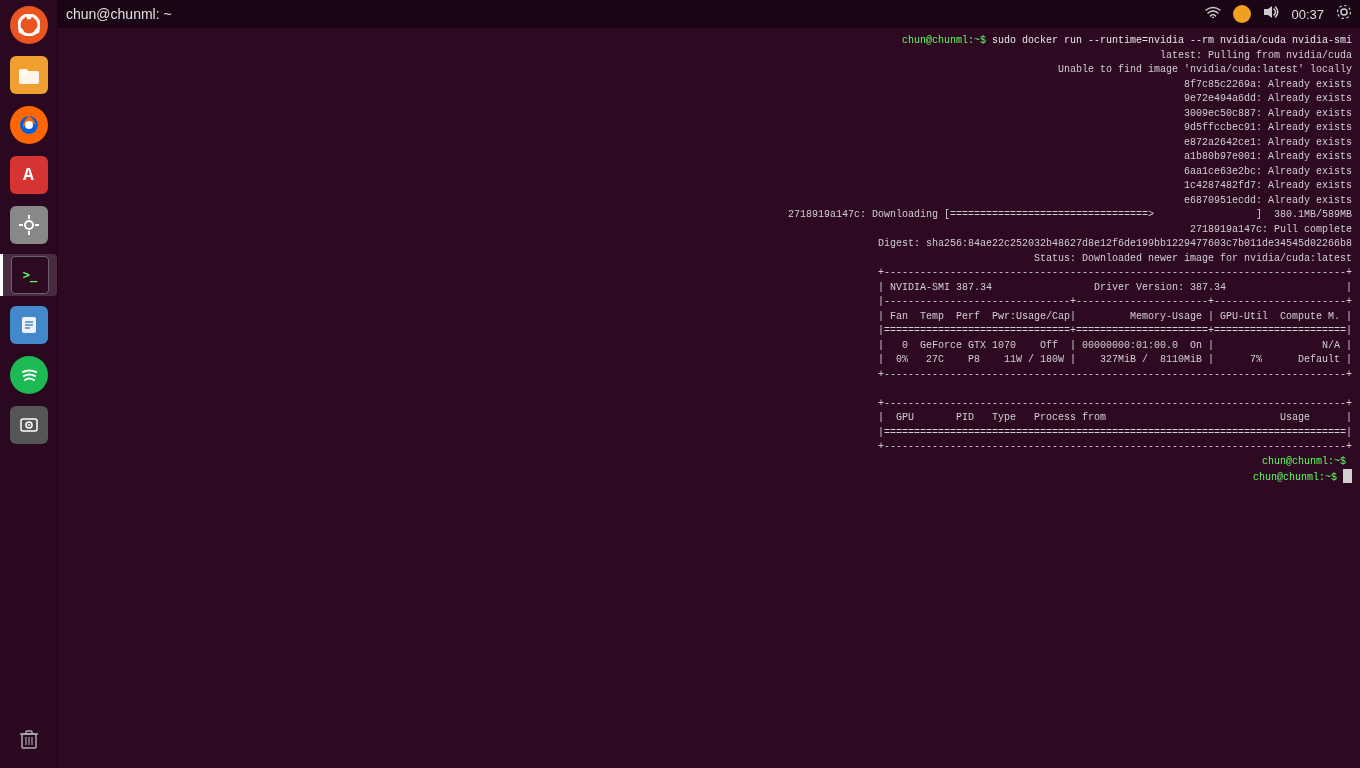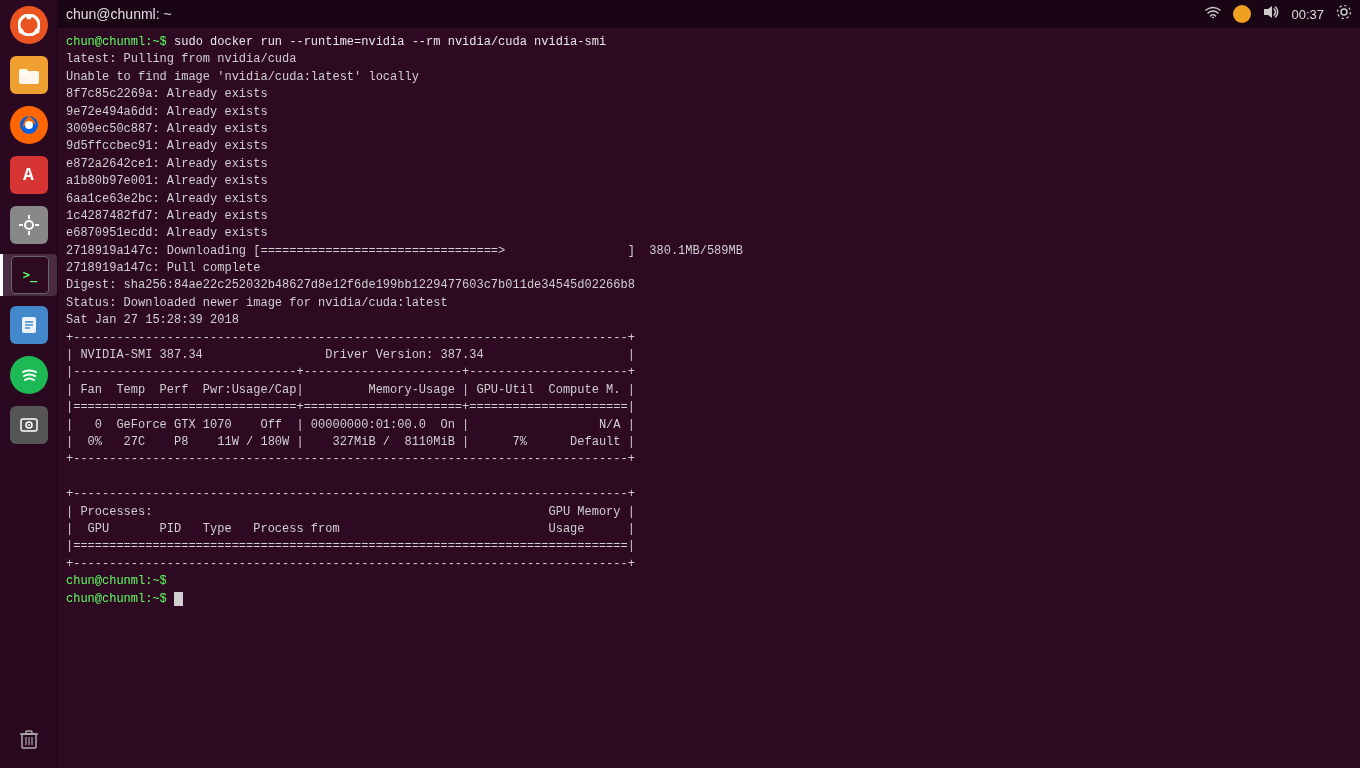--- a/index.html
+++ b/index.html
@@ -61,22 +61,23 @@
       gap: 12px;
     }
 
     
     #terminal {
       flex: 1;
       background: #2d0922;
       padding: 6px 8px;
       overflow: hidden;
       color: #d0d0d0;
-      font-size: 12px;
+      font-size: 10px;
       line-height: 1.45;
+      text-align: right;
     }
 
     .term-line {
       white-space: pre;
       font-family: 'Courier New', Courier, monospace;
     }
 
     .prompt-green { color: #5fff5f; }
     .cmd-white { color: #e8e8e8; }
     .term-normal { color: #d0d0d0; }
@@ -246,31 +247,29 @@
     <div class="term-line term-normal">9d5ffccbec91: Already exists</div>
     <div class="term-line term-normal">e872a2642ce1: Already exists</div>
     <div class="term-line term-normal">a1b80b97e001: Already exists</div>
     <div class="term-line term-normal">6aa1ce63e2bc: Already exists</div>
     <div class="term-line term-normal">1c4287482fd7: Already exists</div>
     <div class="term-line term-normal">e6870951ecdd: Already exists</div>
     <div class="term-line progress-line">2718919a147c: Downloading [=================================&gt;                 ]  380.1MB/589MB</div>
     <div class="term-line term-normal">2718919a147c: Pull complete</div>
     <div class="term-line term-normal">Digest: sha256:84ae22c252032b48627d8e12f6de199bb1229477603c7b011de34545d02266b8</div>
     <div class="term-line term-normal">Status: Downloaded newer image for nvidia/cuda:latest</div>
-    <div class="term-line term-normal">Sat Jan 27 15:28:39 2018</div>
     <div class="term-line term-normal">+-----------------------------------------------------------------------------+</div>
     <div class="term-line term-normal">| NVIDIA-SMI 387.34                 Driver Version: 387.34                    |</div>
     <div class="term-line term-normal">|-------------------------------+----------------------+----------------------+</div>
     <div class="term-line term-normal">| Fan  Temp  Perf  Pwr:Usage/Cap|         Memory-Usage | GPU-Util  Compute M. |</div>
     <div class="term-line term-normal">|===============================+======================+======================|</div>
     <div class="term-line term-normal">|   0  GeForce GTX 1070    Off  | 00000000:01:00.0  On |                  N/A |</div>
     <div class="term-line term-normal">|  0%   27C    P8    11W / 180W |    327MiB /  8110MiB |      7%      Default |</div>
     <div class="term-line term-normal">+-----------------------------------------------------------------------------+</div>
     <div class="term-line term-normal">&nbsp;</div>
     <div class="term-line term-normal">+-----------------------------------------------------------------------------+</div>
-    <div class="term-line term-normal">| Processes:                                                       GPU Memory |</div>
     <div class="term-line term-normal">|  GPU       PID   Type   Process from                             Usage      |</div>
     <div class="term-line term-normal">|=============================================================================|</div>
     <div class="term-line term-normal">+-----------------------------------------------------------------------------+</div>
     <div class="term-line"><span class="prompt-green">chun@chunml:~$</span><span class="cmd-white"> </span></div>
     <div class="term-line"><span class="prompt-green">chun@chunml:~$</span><span class="cmd-white"> </span><span class="cursor"></span></div>
   </div>
 </div>
 
 </body></html>

